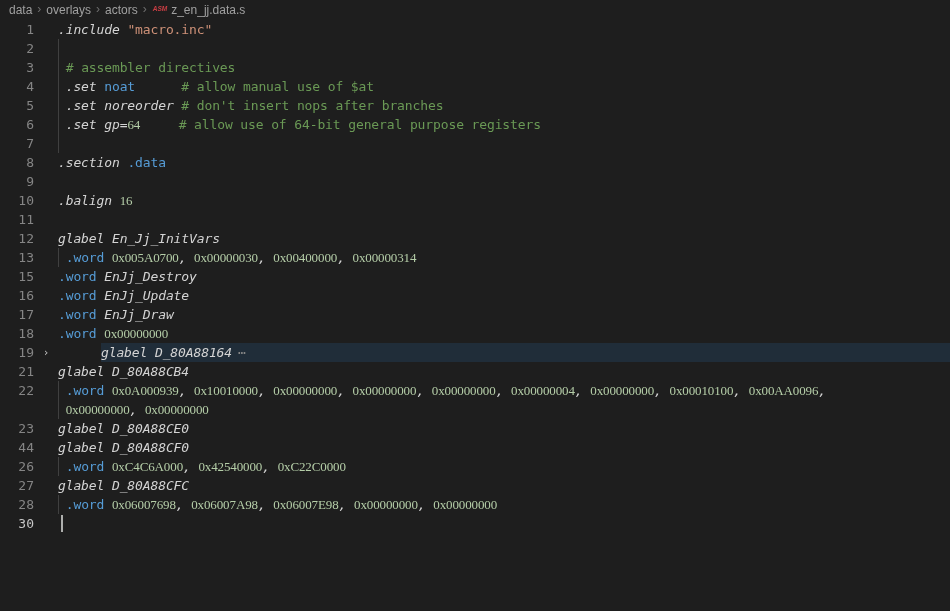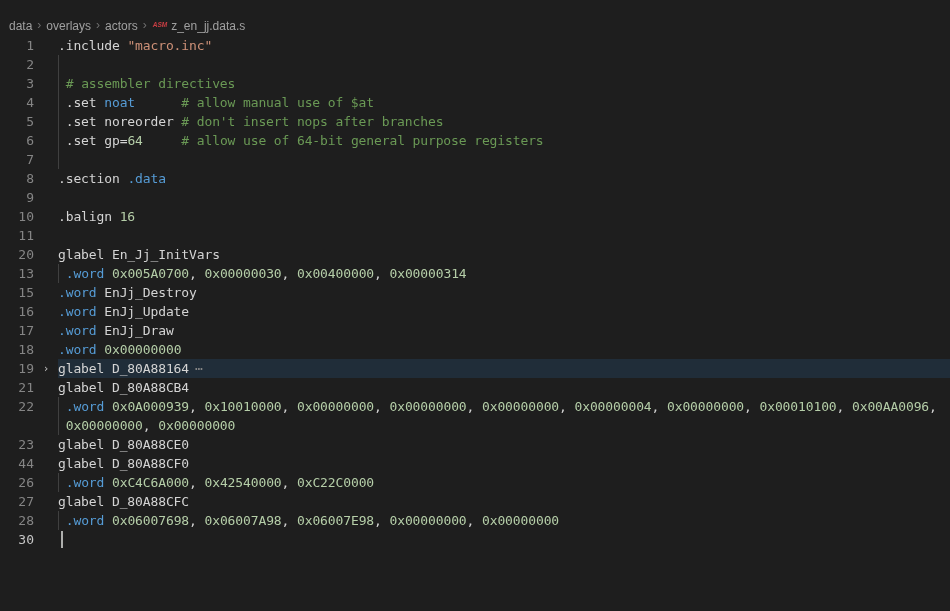--- a/index.html
+++ b/index.html
@@ -11,21 +11,20 @@
   html,body{margin:0;padding:0;}
   body{
     width:950px;height:611px;overflow:hidden;background:var(--bg);
     font-family:"DejaVu Sans Mono","Liberation Mono",monospace;
   }
   
   .breadcrumb{
     height:20px;display:flex;align-items:center;padding-left:9px;
     font-family:"Liberation Sans","DejaVu Sans",sans-serif;font-size:12px;color:var(--crumb);
     white-space:nowrap;
-    margin-top:16px;
   }
   .crumb{cursor:pointer;}
   .crumb-sep{color:var(--sep);margin:0 5px;font-size:12px;transform:translateY(-1px);}
   .asm-badge{
     color:var(--asm-red);font-size:6.5px;font-weight:bold;letter-spacing:0;
     margin:0 4px 0 1px;transform:translateY(-2px);display:inline-block;
     font-family:"Liberation Sans",sans-serif;font-style:italic;
   }
   
   .code-area{position:relative;}
@@ -33,23 +32,23 @@
   .gutter-num{
     width:34px;flex:0 0 34px;text-align:right;color:var(--lineno);
     font-size:13px;user-select:none;
   }
   .gutter-num.active{color:var(--lineno-active);}
   .gutter-fold{width:24px;flex:0 0 24px;text-align:center;color:var(--chev);font-size:11px;user-select:none;}
   .content{
     position:relative;flex:1 1 auto;color:var(--fg);white-space:pre;overflow:hidden;
     letter-spacing:-0.12px;
   }
-  .content.hl{background:var(--fold-bg);}
+  .content.hl{background:var(--fold-bg);margin-left:43px;}
   .guide{position:absolute;left:0;top:0;bottom:0;width:1px;background:var(--guide);}
-  .d{color:var(--fg);} .k{color:var(--kw);} .n{color:var(--num);}
+  .d{color:var(--fg);font-style:italic;} .k{color:var(--kw);} .n{color:var(--num);font-family:Liberation Serif, serif;}
   .s{color:var(--str);} .c{color:var(--com);}
   .fold-ellipsis{color:var(--muted);margin-left:6px;letter-spacing:1px;}
   .cursor{
     position:absolute;left:3px;top:1px;width:2px;height:17px;background:var(--cursor);
   }
 </style>
 </head>
 <body>
 
 <div class="breadcrumb" id="breadcrumb">
@@ -112,21 +111,21 @@
       <div class="gutter-num">10</div>
       <div class="gutter-fold"></div>
       <div class="content"><span class="d">.balign </span><span class="n">16</span></div>
     </div>
     <div class="row">
       <div class="gutter-num">11</div>
       <div class="gutter-fold"></div>
       <div class="content"></div>
     </div>
     <div class="row">
-      <div class="gutter-num">20</div>
+      <div class="gutter-num">12</div>
       <div class="gutter-fold"></div>
       <div class="content"><span class="d">glabel En_Jj_InitVars</span></div>
     </div>
     <div class="row">
       <div class="gutter-num">13</div>
       <div class="gutter-fold"></div>
       <div class="content"><span class="guide"></span><span class="d"> </span><span class="k">.word</span><span class="d"> </span><span class="n">0x005A0700</span><span class="d">, </span><span class="n">0x00000030</span><span class="d">, </span><span class="n">0x00400000</span><span class="d">, </span><span class="n">0x00000314</span></div>
     </div>
     <div class="row">
       <div class="gutter-num">15</div>

